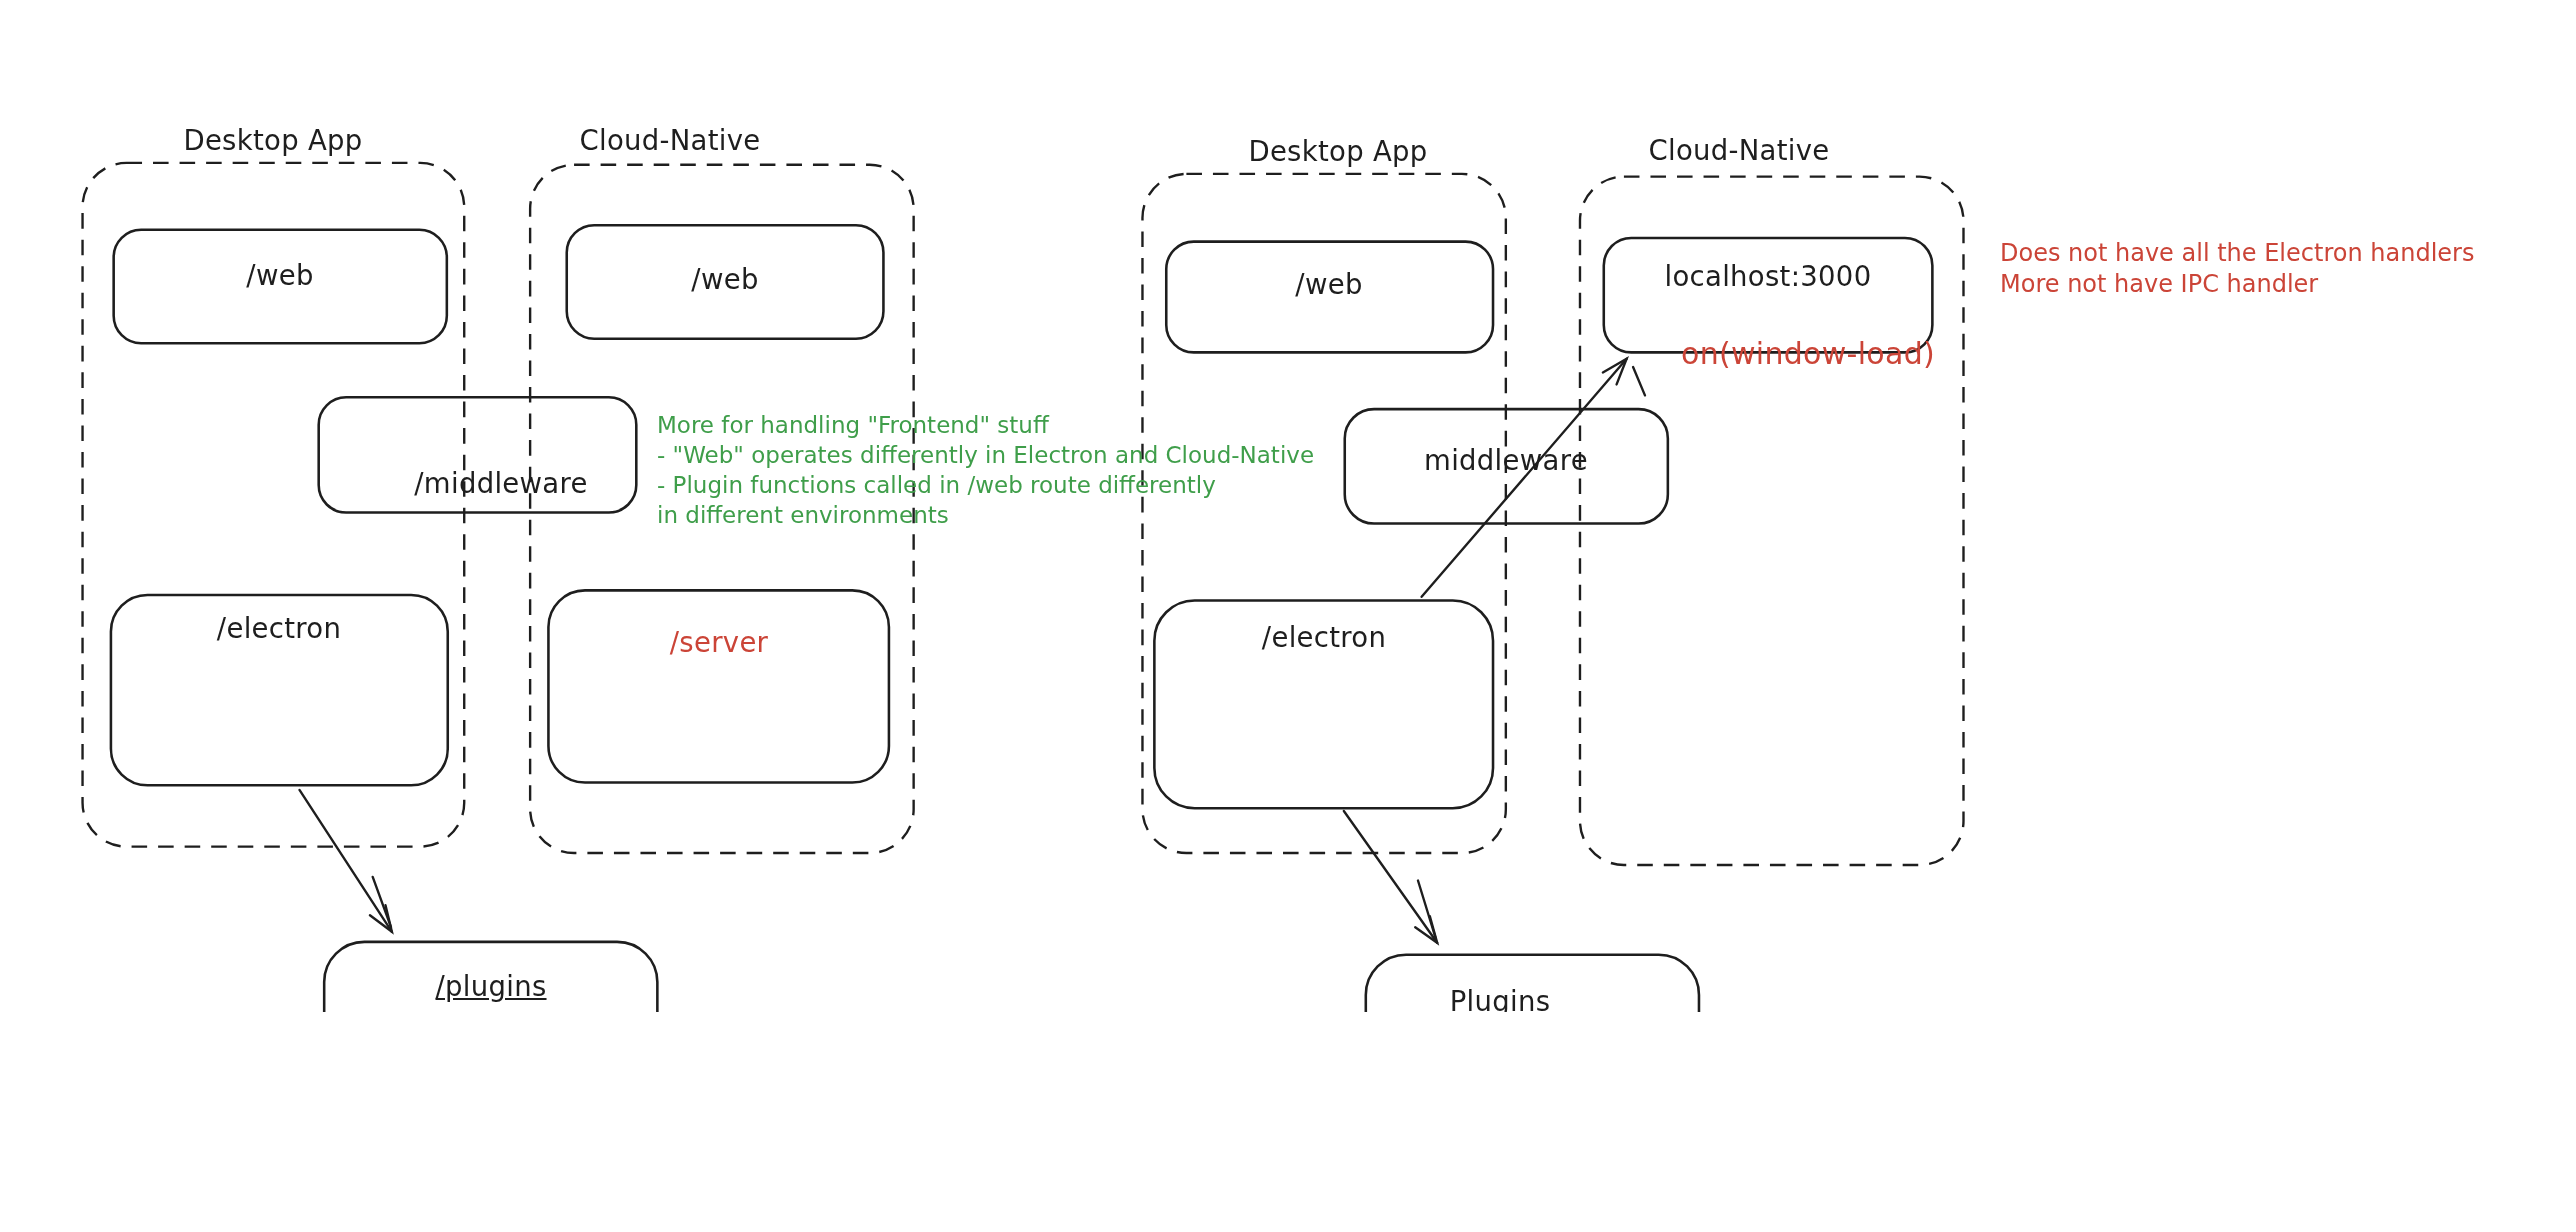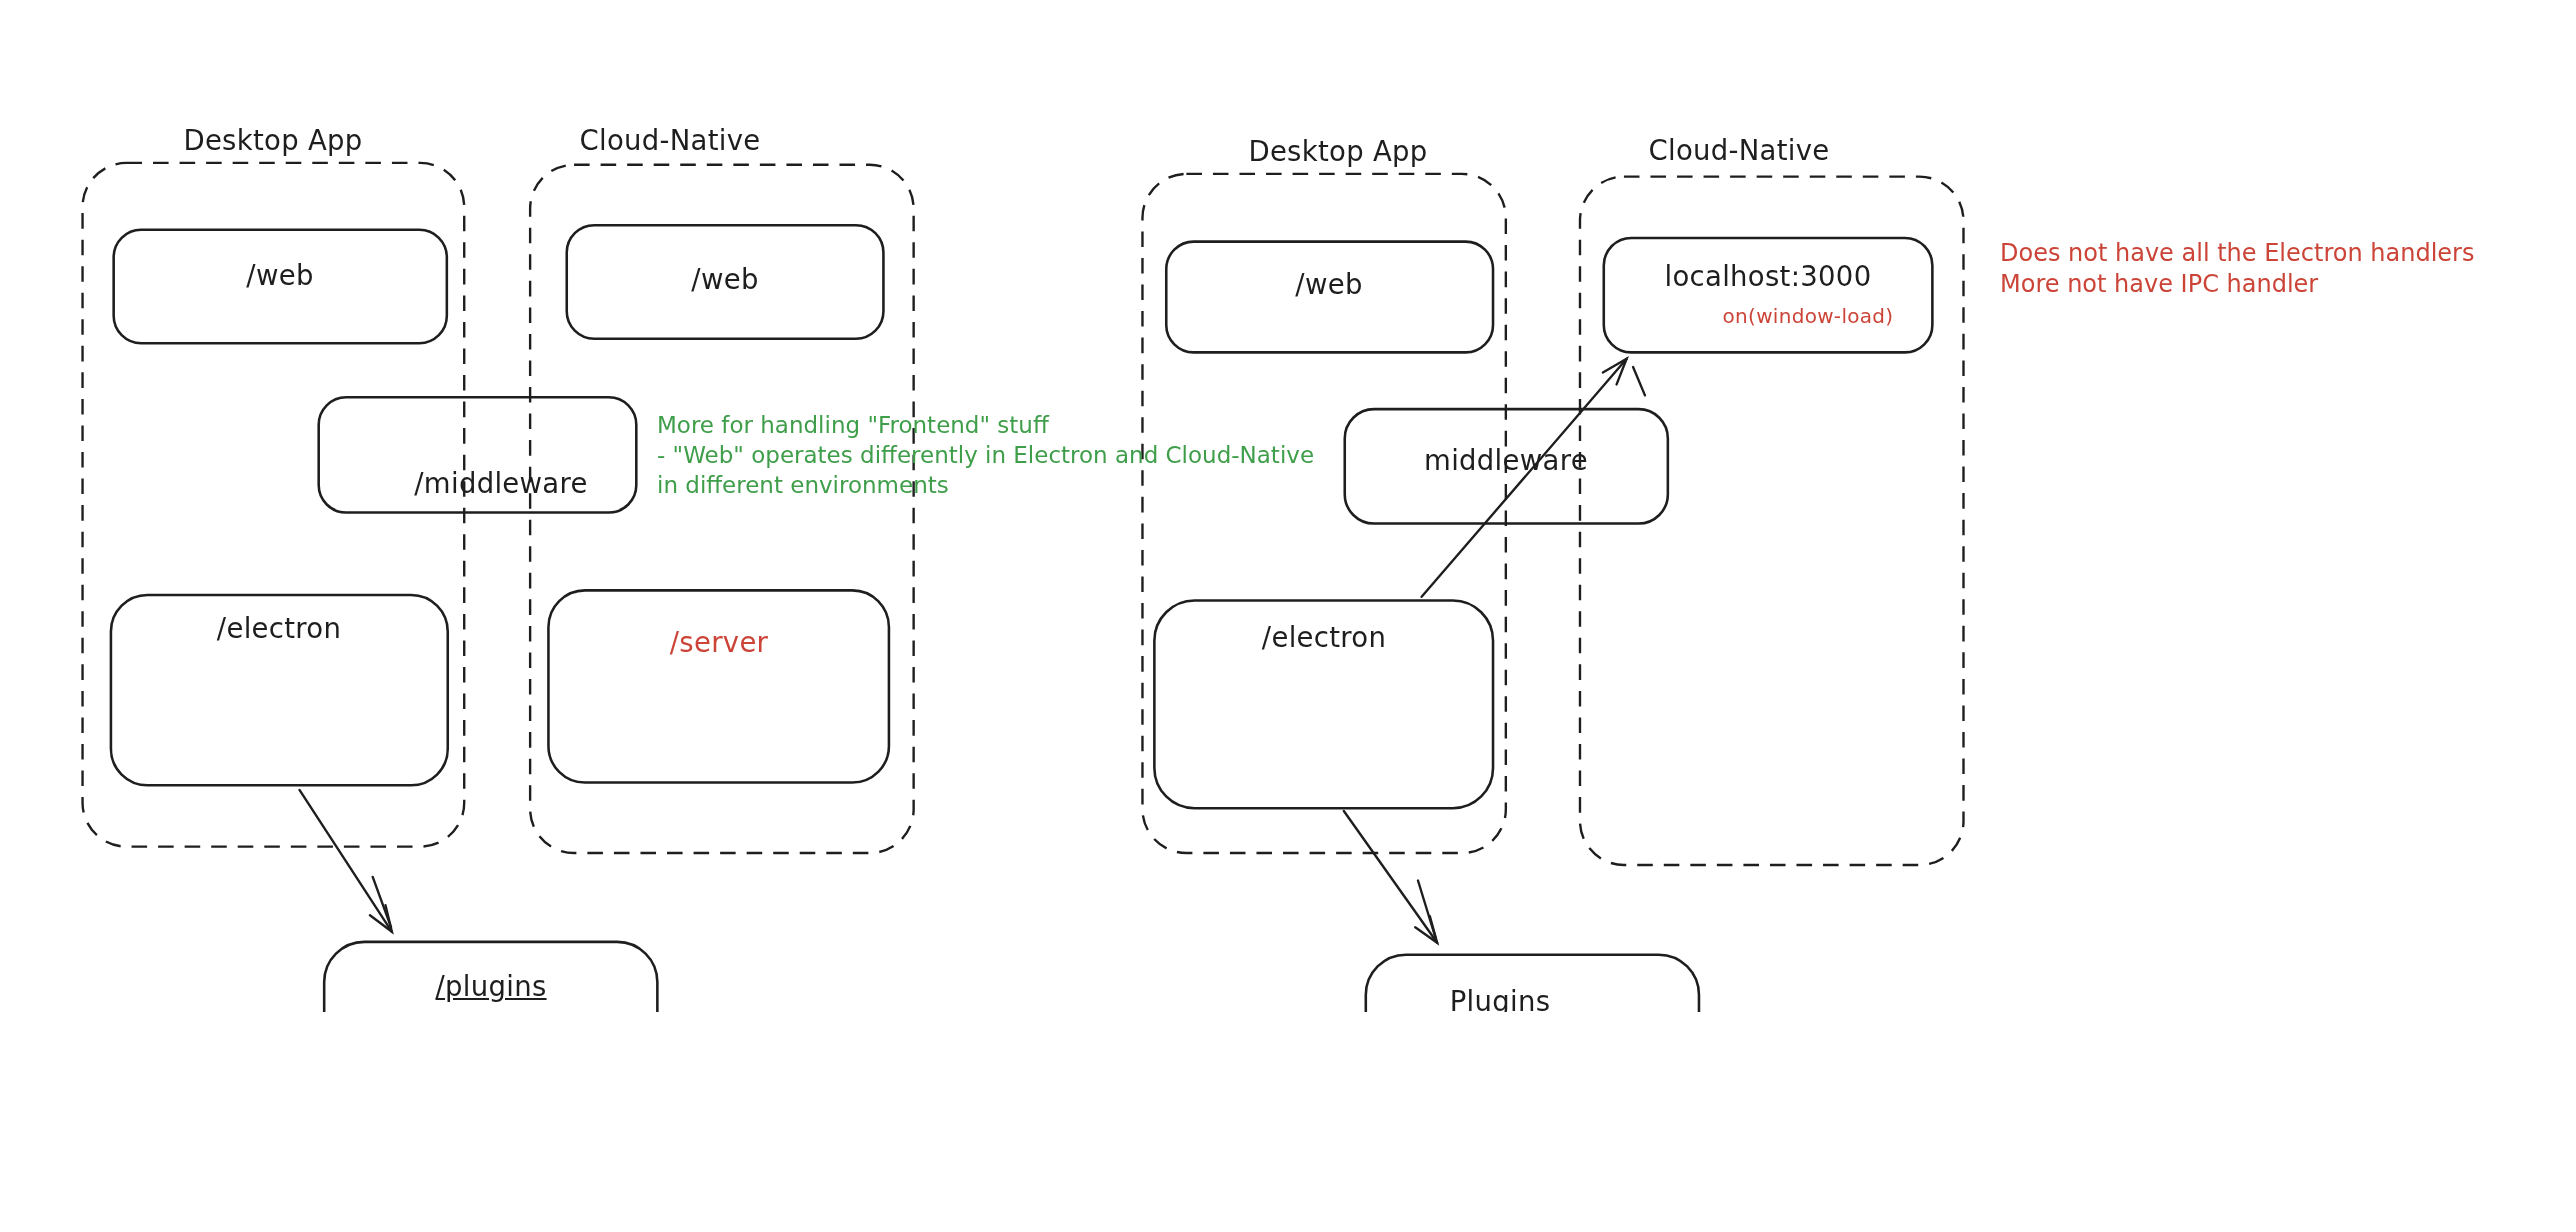--- a/index.html
+++ b/index.html
@@ -24,21 +24,21 @@
     color: #1e1e1e;
   }
   .ctr { transform: translateX(-50%); }
   .group-title { font-size: 27.5px; }
   .box-label   { font-size: 27.5px; }
   .note { position: absolute; }
   .note div { white-space: nowrap; }
   .note-green { color: #3f9e4a; font-size: 23px; line-height: 30px; }
   .note-red   { color: #cb4437; font-size: 24px; line-height: 31px; }
   .red-label  { color: #cb4437; }
-  .owl-label  { font-size: 20px; }
+  .owl-label  { font-size: 30px; margin-top: 32px; }
 </style>
 </head>
 <body>
 
 <div class="canvas">
 
   <svg class="strokes" viewBox="0 0 2814 1346">
 
     <rect x="90" y="178" width="417" height="747" rx="48" fill="none" stroke="#1e1e1e" stroke-width="2.6" stroke-dasharray="17 12"></rect>
     <rect x="579" y="180" width="419" height="752" rx="48" fill="none" stroke="#1e1e1e" stroke-width="2.6" stroke-dasharray="17 12"></rect>
@@ -82,20 +82,21 @@
   <div class="txt ctr box-label" style="left:280px;  top:259px;">/web</div>
   <div class="txt ctr box-label" style="left:725px;  top:263px;">/web</div>
   <div class="txt ctr box-label" style="left:501px;  top:430px;margin-top:37px;">/middleware</div>
   <div class="txt ctr box-label" style="left:279px;  top:612px;">/electron</div>
   <div class="txt ctr box-label red-label" style="left:719px; top:606px;margin-top:20px;">/server</div>
   <div class="txt ctr box-label" style="left:491px;  top:970px;text-decoration:underline;">/plugins</div>
 
   <div class="note note-green" style="left:657px; top:410px;">
     <div>More for handling "Frontend" stuff</div>
     <div>- "Web" operates differently in Electron and Cloud-Native</div>
+    <div>- Plugin functions called in /web route differently</div>
     <div>in different environments</div>
   </div>
 
   <div class="txt ctr group-title" style="left:1338px; top:135px;">Desktop App</div>
   <div class="txt ctr group-title" style="left:1739px; top:134px;">Cloud-Native</div>
 
   <div class="txt ctr box-label" style="left:1329px; top:268px;">/web</div>
   <div class="txt ctr box-label" style="left:1768px; top:260px;">localhost:3000</div>
   <div class="txt ctr owl-label red-label" style="left:1808px; top:304px;">on(window-load)</div>
   <div class="txt ctr box-label" style="left:1506px; top:444px;">middleware</div>

